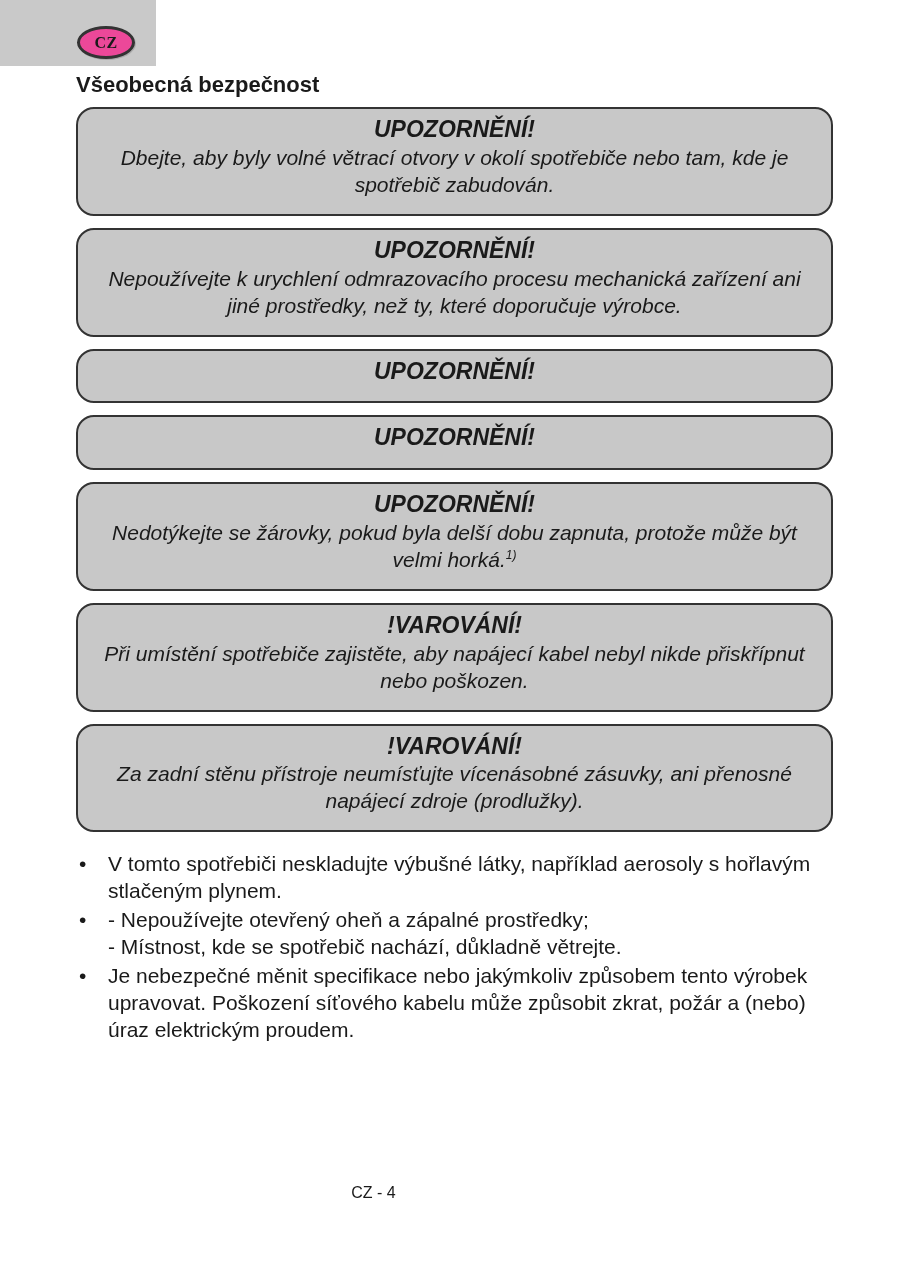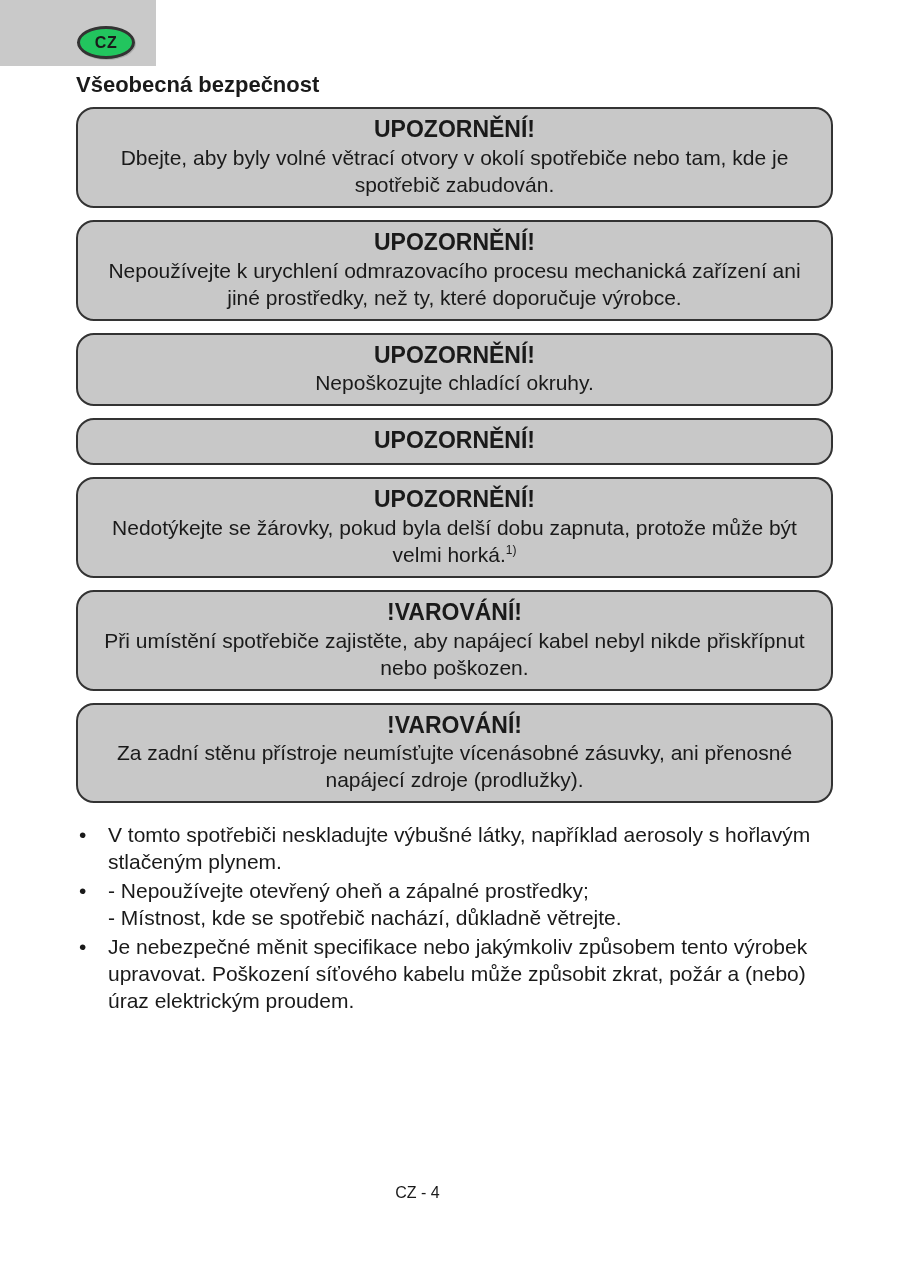--- a/index.html
+++ b/index.html
@@ -15,48 +15,50 @@
   .corner-block {
     position: absolute;
     left: 0; top: 0;
     width: 156px; height: 66px;
     background: var(--corner-block, #c9c9c9);
   }
   .cz-badge {
     position: absolute;
     left: 77px; top: 26px;
     width: 58px; height: 33px;
-    background: #22c55e;
+    background: #ec4899;
     border: 3px solid var(--box-border, #2e2e2e);
     border-radius: 50%;
     display: flex;
     align-items: center;
     justify-content: center;
     font-weight: bold;
     font-size: 16px;
     letter-spacing: 0.5px;
     box-shadow: 1px 1px 0 rgba(0,0,0,0.15);
+    font-family: Liberation Serif, serif;
   }
   .content {
     position: absolute;
     left: 76px; top: 72px;
     width: 757px;
   }
   .heading {
     font-size: 22px;
     font-weight: bold;
     margin-bottom: 9px;
   }
   .warning-box {
     background: var(--box-fill, #c8c8c8);
     border: 2px solid var(--box-border, #333333);
     border-radius: 18px;
-    padding: 6px 14px 8px;
+    padding: 6px 14px 16px;
     text-align: center;
     margin-bottom: 12px;
+    font-style: italic;
   }
   .box-title {
     font-size: 23px;
     font-weight: bold;
     line-height: 1.25;
   }
   .box-body {
     font-size: 21px;
     line-height: 27px;
   }
@@ -81,21 +83,20 @@
     padding-left: 3px;
   }
   .bullet-text { flex: 1; }
   .page-footer {
     position: absolute;
     left: 0;
     top: 1184px;
     width: 747px;
     text-align: center;
     font-size: 16px;
-    margin-left: 44px;
   }
 </style>
 </head>
 <body>
 
 <div class="corner-block"></div>
 
 <div class="cz-badge">
   <span>CZ</span>
 </div>
@@ -109,21 +110,20 @@
     <div class="box-body">Dbejte, aby byly volné větrací otvory v okolí spotřebiče nebo tam, kde je spotřebič zabudován.</div>
   </div>
 
   <div class="warning-box">
     <div class="box-title">UPOZORNĚNÍ!</div>
     <div class="box-body">Nepoužívejte k urychlení odmrazovacího procesu mechanická zařízení ani jiné prostředky, než ty, které doporučuje výrobce.</div>
   </div>
 
   <div class="warning-box">
     <div class="box-title">UPOZORNĚNÍ!</div>
-    <div class="box-body">Nepoškozujte chladící okruhy.</div>
   </div>
 
   <div class="warning-box">
     <div class="box-title">UPOZORNĚNÍ!</div>
   </div>
 
   <div class="warning-box">
     <div class="box-title">UPOZORNĚNÍ!</div>
     <div class="box-body"><span>Nedotýkejte se žárovky, pokud byla delší dobu zapnuta, protože může být velmi horká.</span><sup>1)</sup></div>
   </div>

